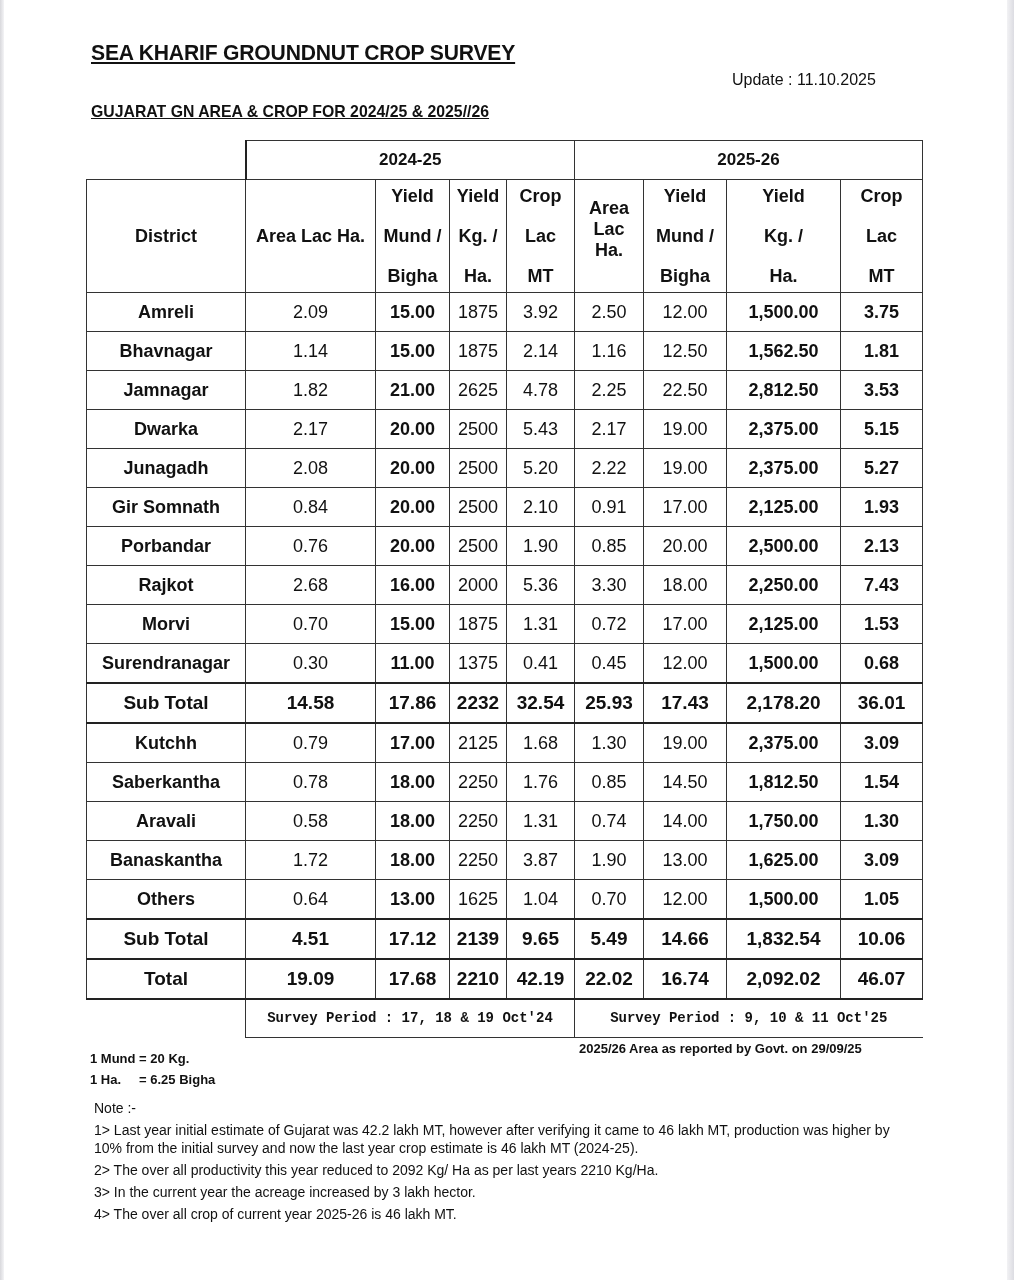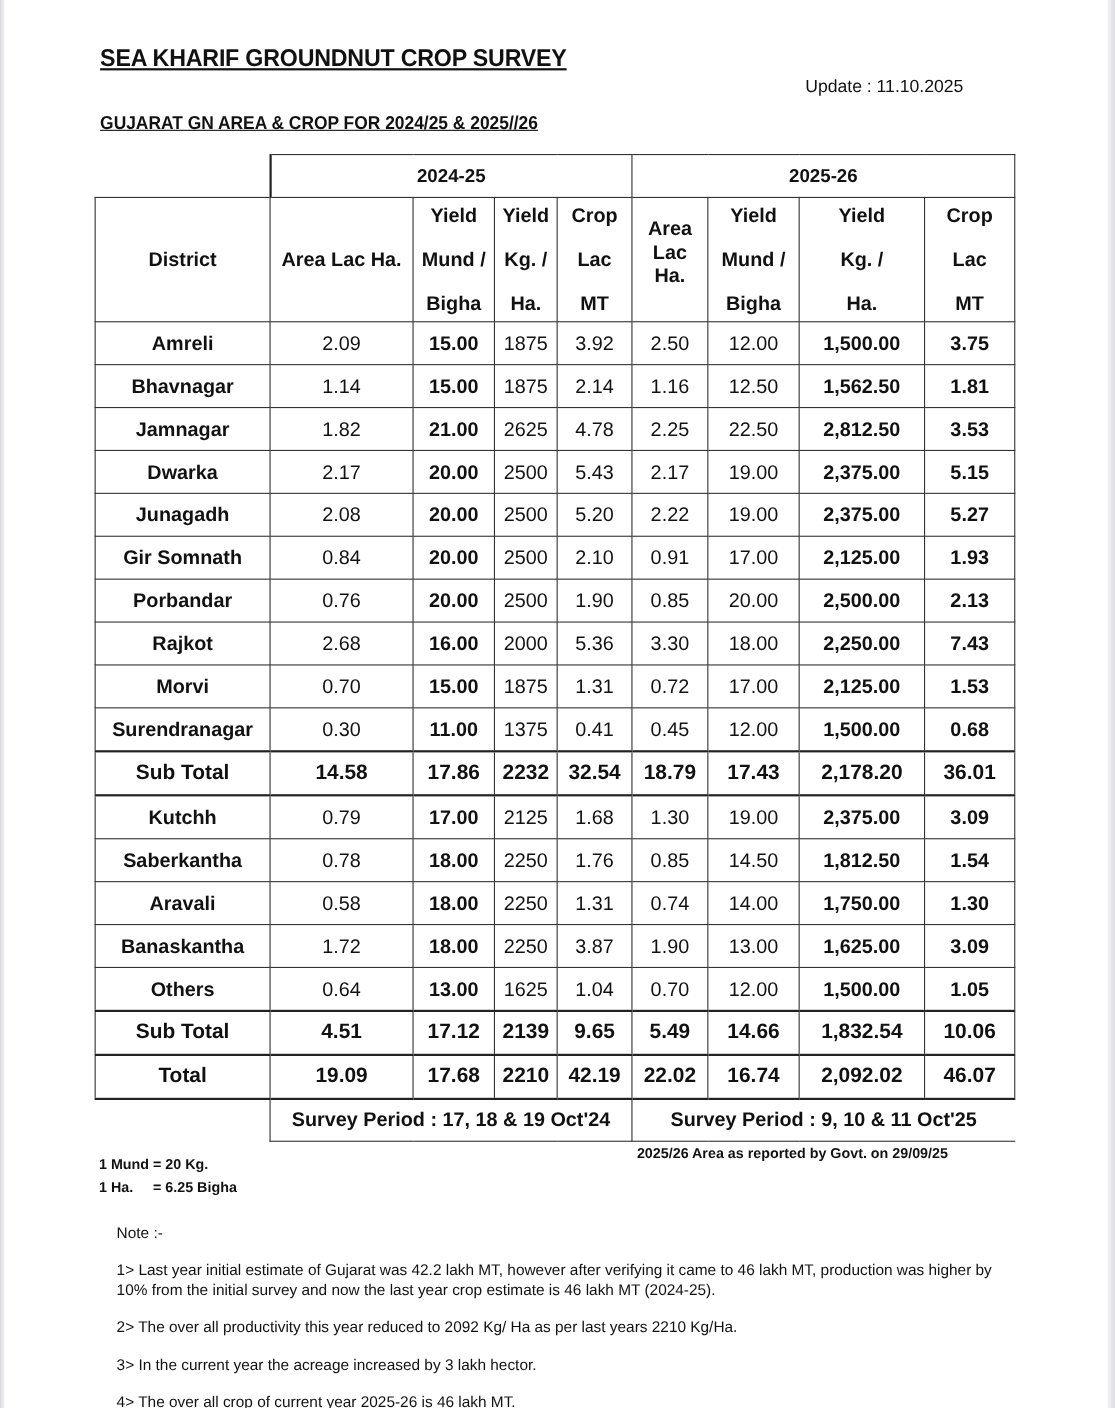--- a/index.html
+++ b/index.html
@@ -38,32 +38,32 @@
   .noborder { border: none !important; }
   .year-hdr { height: 21px !important; font-size: 17px; }
   .hdr { height: 112px !important; vertical-align: top; }
   .hdr .inner { display: flex; flex-direction: column; justify-content: space-between; height: 100px; padding-top: 6px; }
   .hdr-mid { vertical-align: middle !important; }
   td.district { text-align: left; padding-left: 4px; font-weight: bold; }
   td.num-r { text-align: right; padding-right: 10px; font-weight: bold; }
   tr.subtotal td { font-weight: bold; font-size: 19px; border-top: 2.5px solid #222; border-bottom: 2.5px solid #222; }
   tr.total td { font-weight: bold; font-size: 19px; border-bottom: 2.5px solid #222; border-radius: 18px; }
   td.period {
-    height: 24px !important; font-size: 18px; font-weight: bold; text-align: left; padding-left: 3px;
-    border-top: 1.5px solid #333 !important; border-bottom: 1.5px solid #333 !important;
+    height: 24px !important; font-size: 14px; font-weight: bold; text-align: left; padding-left: 3px;
+    border-top: 1.5px solid #333 !important; border-bottom: 1.5px solid #333 !important; font-family: Liberation Mono, monospace;
   }
   .thick-l { border-left: 2.5px solid #222 !important; }
 
   .govt-note { position: absolute; left: 579px; top: 1041px; font-size: 13px; font-weight: bold; }
   .conv { position: absolute; left: 90px; font-size: 13px; font-weight: bold; }
   .conv1 { top: 1051px; }
   .conv2 { top: 1072px; }
   .conv2 .eq { display: inline-block; margin-left: 18px; }
   .notes { position: absolute; left: 90px; top: 1095px; width: 830px; font-size: 14px; line-height: 18px; }
-  .notes div { margin: 16px; }
+  .notes div { margin: 4px; }
 </style>
 </head>
 <body>
 
 <div class="edge-left"></div>
 <div class="edge-right"></div>
 
 <div class="title">SEA KHARIF GROUNDNUT CROP SURVEY</div>
 <div class="update">Update : 11.10.2025</div>
 <div class="subtitle">GUJARAT GN AREA &amp; CROP FOR  2024/25 &amp; 2025//26</div>
@@ -250,21 +250,21 @@
         <td>12.00</td>
         <td class="num-r">1,500.00</td>
         <td class="num-r">0.68</td>
       </tr>
       <tr class="subtotal">
         <td class="">Sub Total</td>
         <td>14.58</td>
         <td>17.86</td>
         <td>2232</td>
         <td>32.54</td>
-        <td>18.79</td>
+        <td>25.93</td>
         <td>17.43</td>
         <td>2,178.20</td>
         <td>36.01</td>
       </tr>
       <tr>
         <td class="district">Kutchh</td>
         <td>0.79</td>
         <td class="num-r">17.00</td>
         <td>2125</td>
         <td>1.68</td>

